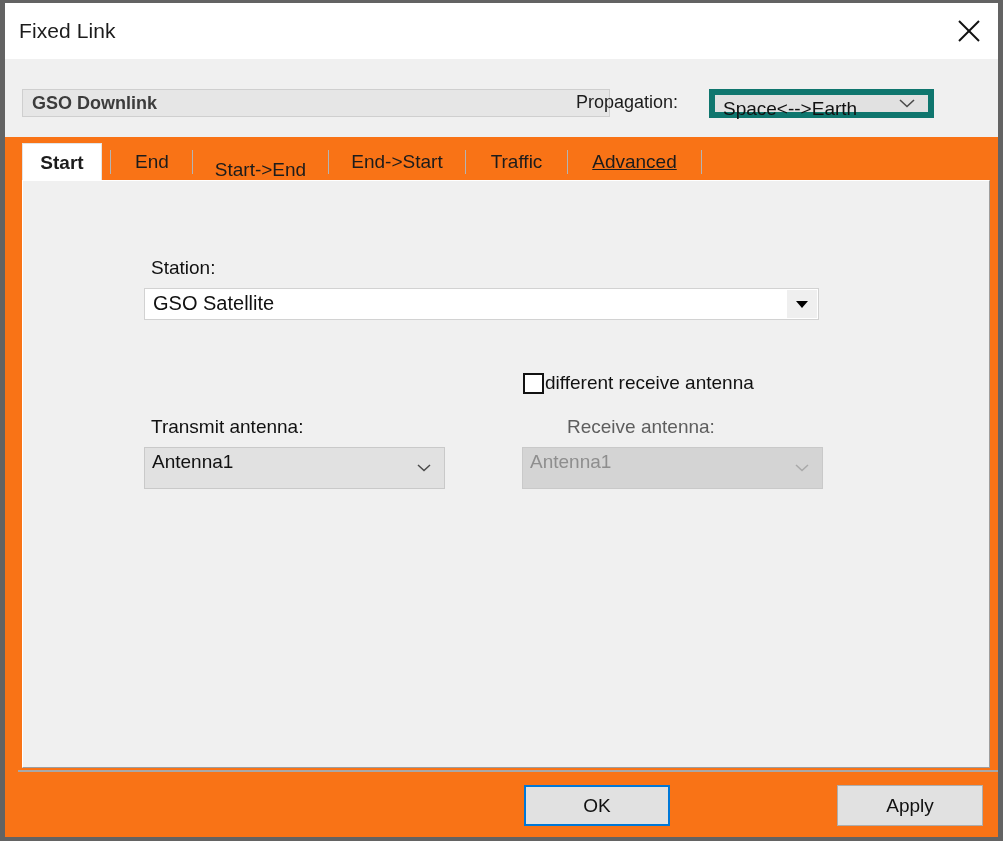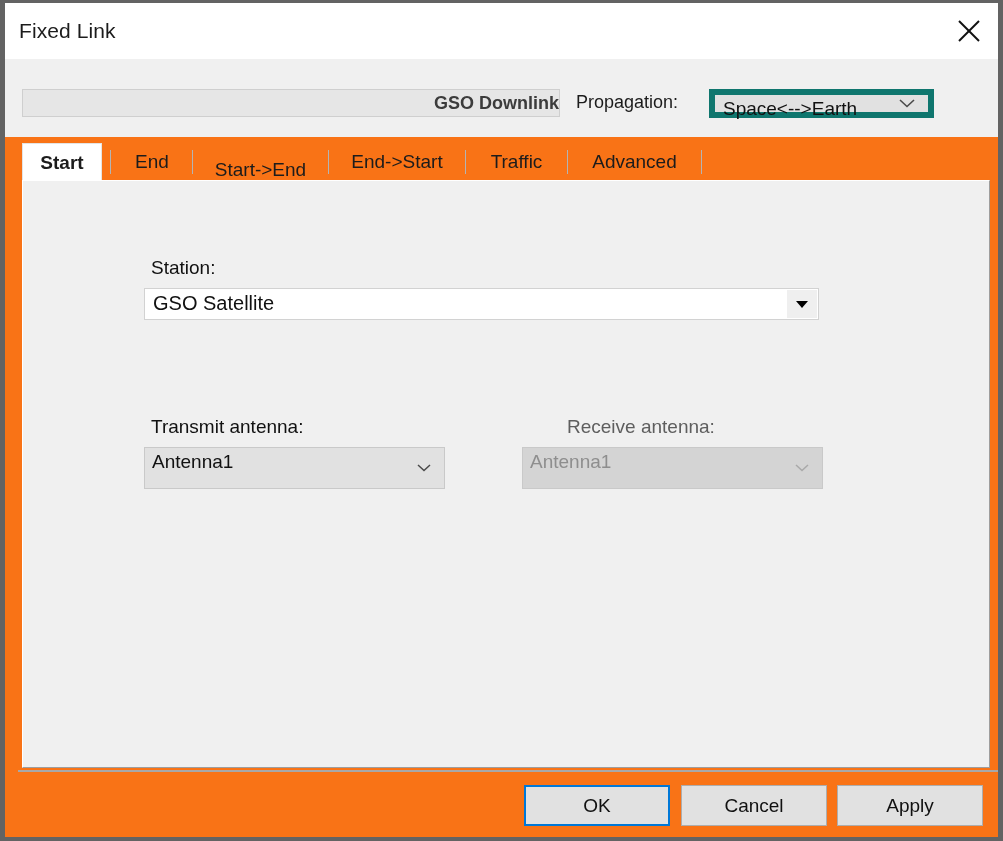--- a/index.html
+++ b/index.html
@@ -64,29 +64,28 @@
     left: 0;
     top: 56px;
     width: 993px;
     height: 78px;
     background: #f0f0f0;
   }
   .name-field {
     position: absolute;
     left: 17px;
     top: 30px;
-    width: 538px;
+    width: 588px;
     height: 28px;
     box-sizing: border-box;
     background: #e6e6e6;
     border: 1px solid #cfcfcf;
     display: flex;
     align-items: center;
     padding-left: 9px;
-    justify-content: flex-end;
   }
   .name-field span {
     font-size: 18px;
     font-weight: bold;
     color: #3c3c3c;
     white-space: nowrap;
   }
   .prop-label {
     position: absolute;
     left: 571px;
@@ -329,35 +328,39 @@
     <div class="tab active" style="left:0px;  width:80px;">Start</div>
     <div class="tabsep" style="left:88px;"></div>
     <div class="tab" style="left:98px; width:64px;">End</div>
     <div class="tabsep" style="left:170px;"></div>
     <div class="tab" style="left:180px;width:117px;margin-top:8px;">Start-&gt;End</div>
     <div class="tabsep" style="left:306px;"></div>
     <div class="tab" style="left:316px;width:118px;">End-&gt;Start</div>
     <div class="tabsep" style="left:443px;"></div>
     <div class="tab" style="left:453px;width:83px;">Traffic</div>
     <div class="tabsep" style="left:545px;"></div>
-    <div class="tab" style="left:555px;width:115px;">Advanced</div>
+    <div class="tab" style="left:555px;width:115px;text-decoration:underline;">Advanced</div>
     <div class="tabsep" style="left:679px;"></div>
   </div>
 
   <div class="tabpanel">
 
     <div class="lbl" style="left:128px; top:76px;">Station:</div>
 
     <div class="station-combo">
       <span class="val">GSO Satellite</span>
       <span class="btnarea">
         <span class="tri-down"></span>
       </span>
     </div>
 
+    <div class="checkbox-row">
+      <span class="checkbox-box"></span>
+      <span class="checkbox-label">different receive antenna</span>
+    </div>
 
     <div class="lbl" style="left:128px; top:235px;">Transmit antenna:</div>
     <div class="lbl dim" style="left:504px; top:235px;margin-left:40px;">Receive antenna:</div>
 
     <div class="antenna-combo" style="left:121px; top:266px; width:301px;">
       <span class="val">Antenna1</span>
       <span class="chev">
         <svg width="16" height="11" viewBox="0 0 16 11">
           <polyline points="2,3 8,8.5 14,3" fill="none" stroke="#4a4a4a" stroke-width="1.5"></polyline>
         </svg>
@@ -370,16 +373,15 @@
         <svg width="16" height="11" viewBox="0 0 16 11">
           <polyline points="2,3 8,8.5 14,3" fill="none" stroke="#a9a9a9" stroke-width="1.5"></polyline>
         </svg>
       </span>
     </div>
 
   </div>
 
   <div class="footer-sep"></div>
   <div class="btn default" style="left:519px; width:146px;">OK</div>
-  <div class="btn" style="left:676px; width:146px;">Cancel</div>
   <div class="btn" style="left:832px; width:146px;">Apply</div>
 
 </div>
 
 </body></html>

